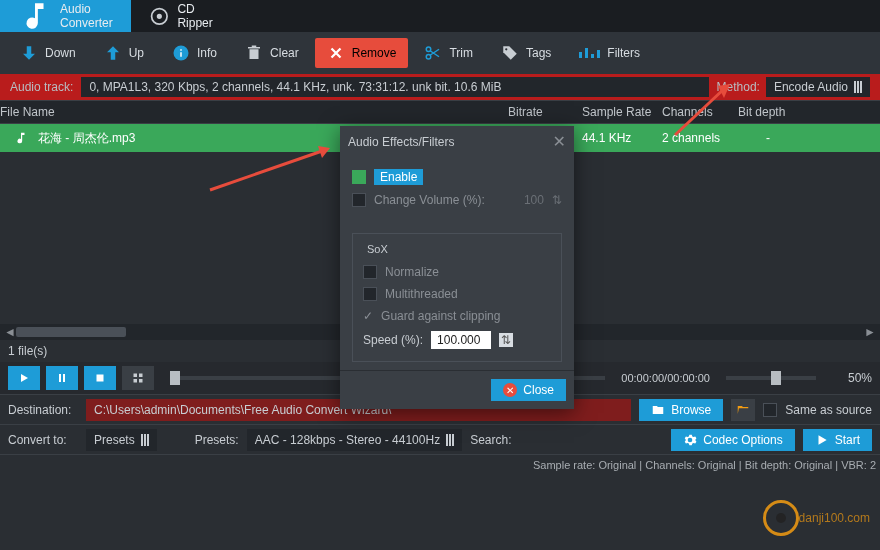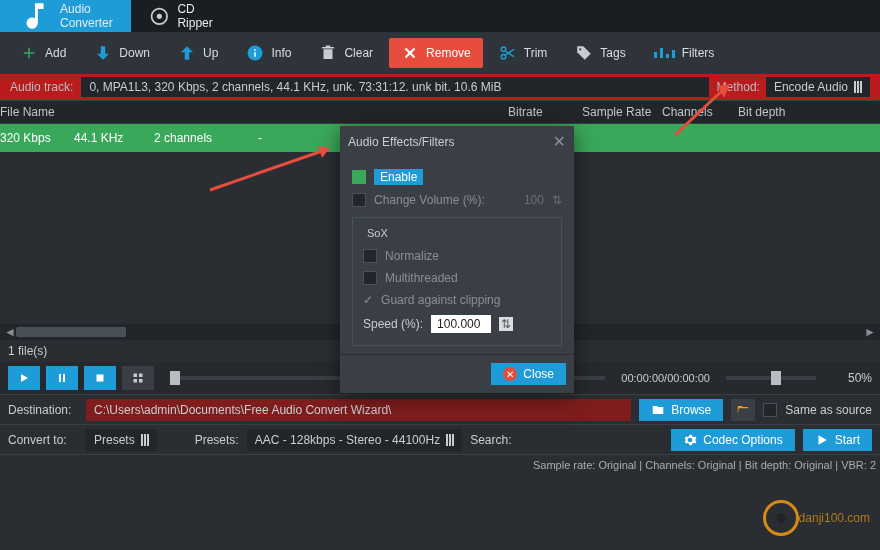--- a/index.html
+++ b/index.html
@@ -2,21 +2,21 @@
 <html><head>
 <meta charset="utf-8">
 <style>
 *{margin:0;padding:0;box-sizing:border-box;font-family:"Segoe UI",Tahoma,sans-serif;font-size:12px}
 body{background:#2a2e33;color:#c8cdd2;width:880px;height:550px;overflow:hidden;position:relative}
 .tabs{display:flex;height:32px;background:#1a1d21}
 .tab{display:flex;align-items:center;padding:0 18px;gap:8px;color:#e8ecf0;cursor:pointer}
 .tab.active{background:#1e9cd7}
 .toolbar{display:flex;align-items:center;height:42px;background:#2f343a;gap:4px;padding:0 8px}
 .tbtn{display:flex;align-items:center;gap:7px;padding:6px 12px;color:#d8dde2;cursor:pointer;border-radius:2px}
-.tbtn.red{background:#e74c3c;color:#ffffff}
+.tbtn.red{background:#e74c3c;color:#000000}
 .tbtn svg,.tbtn .ico{width:18px;height:18px}
 .trackrow{display:flex;align-items:center;height:26px;padding:0 10px;gap:8px;background:#b91c1c}
 .trackrow .lbl{color:#b8bdc2}
 .trackrow .val{background:#22262b;padding:3px 8px;color:#c8cdd2;flex:1}
 .method{display:flex;align-items:center;gap:6px}
 .methodsel{background:#22262b;padding:3px 8px;display:flex;align-items:center;gap:6px}
 .table-head{display:flex;background:#22262b;height:24px;align-items:center;border-top:1px solid #3a3f45;border-bottom:1px solid #3a3f45}
 .col{padding:0 0;color:#c0c5ca}
 .c-name{width:508px}.c-bitrate{width:74px}.c-sample{width:80px}.c-channels{width:76px}.c-bitdepth{width:60px}
 .row{display:flex;height:28px;align-items:center;background:#3aa85a;color:#fff}
@@ -40,21 +40,21 @@
 .chk{width:14px;height:14px;background:#22262b;border:1px solid #4a5058}
 .preset{background:#22262b;padding:4px 8px;display:flex;align-items:center;gap:6px}
 .footer{text-align:right;padding:4px;color:#a8adb2;font-size:11px;border-top:1px solid #3a3f45}
 .dialog{position:absolute;left:340px;top:126px;width:234px;background:#3a3f45;color:#c8cdd2;box-shadow:0 4px 20px rgba(0,0,0,.5)}
 .dlg-title{display:flex;justify-content:space-between;align-items:center;padding:6px 8px;background:#3a3f45}
 .dlg-close{cursor:pointer;color:#8a8f95;font-size:16px}
 .dlg-body{padding:8px 12px}
 .dlg-row{display:flex;align-items:center;gap:8px;padding:4px 0}
 .enable-chk{width:14px;height:14px;background:#3aa85a}
 .enable-lbl{background:#1e9cd7;color:#fff;padding:1px 6px}
-.sox{border:1px solid #4a5058;padding:8px 10px;margin-top:6px}
+.sox{border:1px solid #4a5058;padding:8px 10px;margin-top:22px}
 .sox-title{margin:-14px 0 6px 0;background:#3a3f45;display:inline-block;padding:0 4px;font-size:11px}
 .sox .dlg-row{color:#8a8f95}
 .spin{background:#fff;color:#222;padding:2px 6px;width:60px;display:inline-block}
 .dlg-foot{display:flex;justify-content:flex-end;padding:8px;border-top:1px solid #2a2e33}
 .arrow{position:absolute;pointer-events:none}
 .eqbars{display:inline-flex;gap:3px;align-items:flex-end;height:10px}
 .eqbars i{width:3px;background:#1e9cd7;display:block}
 .watermark{position:absolute;right:10px;bottom:14px;opacity:.85;display:flex;align-items:center;pointer-events:none}
 .wm-circle{width:36px;height:36px;border:3px solid #f39c12;border-radius:50%;position:relative}
 .wm-dot{width:10px;height:10px;background:#222;border-radius:50%;position:absolute;top:10px;left:10px}
@@ -76,26 +76,20 @@
     <svg class="ico" viewBox="0 0 24 24" fill="none" stroke="#c8cdd2" stroke-width="2">
         <circle cx="12" cy="12" r="9"></circle>
         <circle cx="12" cy="12" r="2" fill="#c8cdd2"></circle>
       </svg>
     <span>CD Ripper</span>
   </div>
 </div>
 
 <div class="toolbar">
   <div class="tbtn">
-      <svg viewBox="0 0 24 24" fill="#3aa85a">
-        <path d="M19 13h-6v6h-2v-6H5v-2h6V5h2v6h6v2z"></path>
-      </svg>
-      <span>Add</span>
-    </div>
-  <div class="tbtn">
       <svg viewBox="0 0 24 24" fill="#1e9cd7">
         <path d="M12 21l-8-8h5V3h6v10h5l-8 8z"></path>
       </svg>
       <span>Down</span>
     </div>
   <div class="tbtn">
       <svg viewBox="0 0 24 24" fill="#1e9cd7">
         <path d="M12 3l8 8h-5v10h-6V11H4l8-8z"></path>
       </svg>
       <span>Up</span>
@@ -164,20 +158,26 @@
 <div class="table-head">
   <div class="col c-name">File Name</div>
   <div class="col c-bitrate">Bitrate</div>
   <div class="col c-sample">Sample Rate</div>
   <div class="col c-channels">Channels</div>
   <div class="col c-bitdepth">Bit depth</div>
 </div>
 
 <div class="tablearea">
   <div class="row">
+    <div class="col c-name" style="display:flex;align-items:center;gap:10px;padding-left:14px">
+      <svg width="14" height="14" viewBox="0 0 24 24" fill="#fff">
+          <path d="M12 3v10.55A4 4 0 1014 17V7h4V3h-6z"></path>
+        </svg>
+      <span>花海 - 周杰伦.mp3</span>
+    </div>
     <div class="col c-bitrate">320 Kbps</div>
     <div class="col c-sample">44.1 KHz</div>
     <div class="col c-channels">2 channels</div>
     <div class="col c-bitdepth" style="text-align:center">-</div>
   </div>
 </div>
 
 <div class="hscroll">
   <span style="color:#8a8f95">◄</span>
     <div class="thumb"></div>

